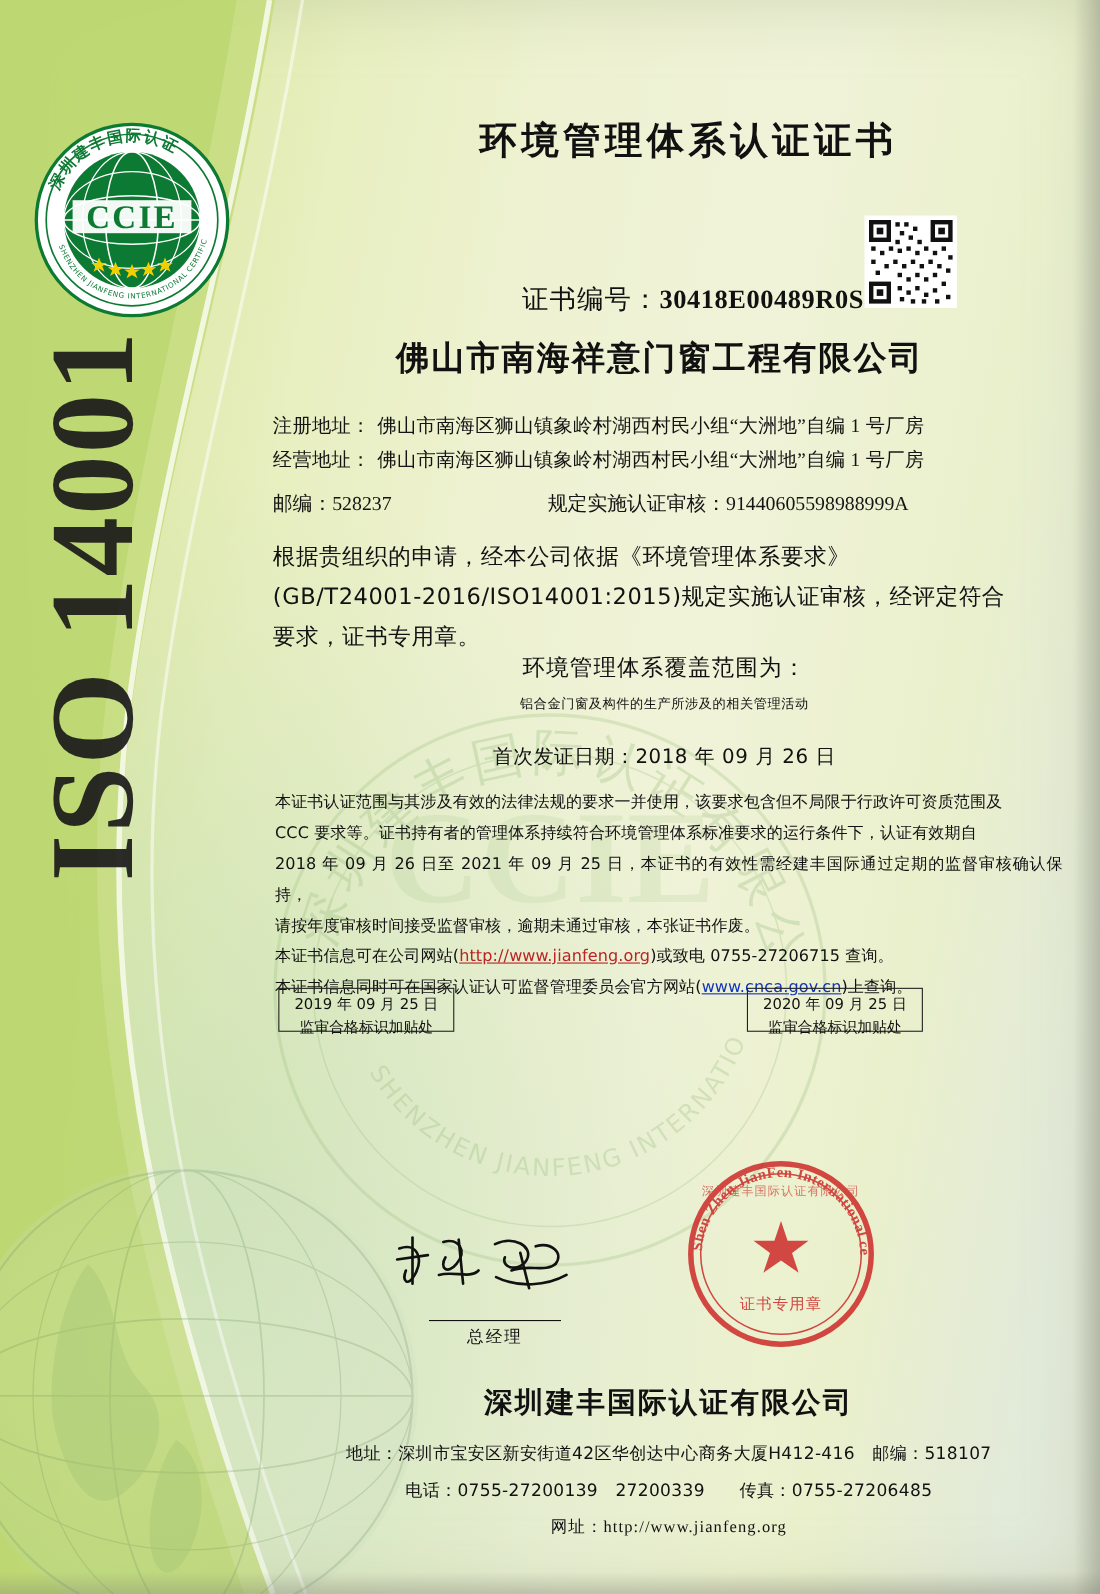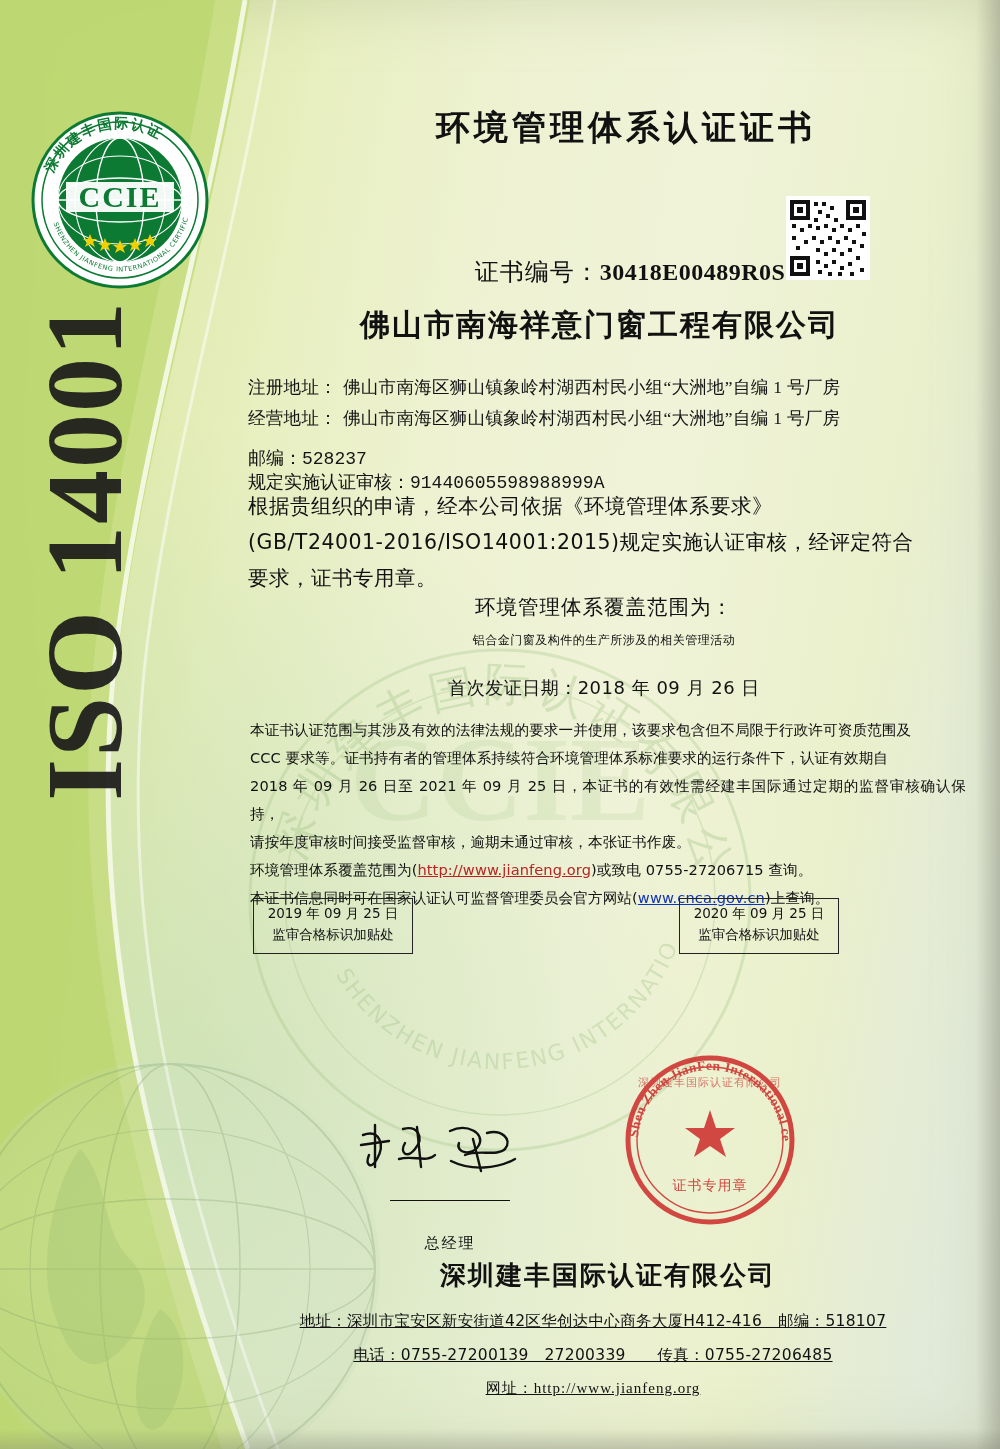--- a/index.html
+++ b/index.html
@@ -80,23 +80,22 @@
   .addr-line{
     position:absolute;left:248px;width:730px;
     font-family:Liberation Serif, serif;
     font-size:17.5px;color:#141414;letter-spacing:.3px;
   }
   .addr1{top:375px;}
   .addr2{top:406px;}
   .addr-label{margin-right:6px;}
   .postal-row{
     position:absolute;left:248px;top:446px;width:730px;
-    font-family:Liberation Mono, monospace;font-size:18px;color:#141414;
+    font-family:Liberation Serif, serif;font-size:18px;color:#141414;
     display:flex;
-    flex-direction:column;
   }
   .postal-row .p1{width:250px;}
   .body-text{
     position:absolute;left:248px;top:488px;width:712px;
     font-family:"DejaVu Sans", sans-serif;
     font-size:20.5px;color:#111;line-height:36px;letter-spacing:.5px;
   }
   .scope-title{
     position:absolute;left:248px;top:593px;width:712px;text-align:center;
     font-family:"DejaVu Sans", sans-serif;font-size:20.5px;color:#111;letter-spacing:1px;
@@ -111,46 +110,46 @@
   }
   .fine{
     position:absolute;left:250px;top:716px;width:716px;
     font-family:"DejaVu Sans", sans-serif;
     font-size:14.6px;color:#111;line-height:28px;letter-spacing:.1px;
     text-align:justify;
   }
   .fine a{color:#b22; text-decoration:underline;}
   .fine .blue{color:#1133bb;text-decoration:underline;}
   .stamp-box{
-    position:absolute;width:160px;height:56px;border:1.6px solid #222;
+    position:absolute;width:160px;height:40px;border:1.6px solid #222;
     font-family:"DejaVu Sans", sans-serif;font-size:13.5px;color:#111;
     text-align:center;line-height:1.55;padding-top:4px;box-sizing:border-box;
   }
   .stamp-left{left:253px;top:898px;}
   .stamp-right{left:679px;top:898px;}
   .signature{
     position:absolute;left:355px;top:1115px;width:180px;height:70px;
   }
   .sig-line{
     position:absolute;left:390px;top:1200px;width:120px;border-top:1.4px solid #111;
   }
   .sig-label{
     position:absolute;left:355px;top:1206px;width:190px;text-align:center;
-    font-family:"DejaVu Sans", sans-serif;font-size:15px;color:#111;letter-spacing:2px;margin-top:28px;
+    font-family:"DejaVu Sans", sans-serif;font-size:15px;color:#111;letter-spacing:2px;
   }
   .red-seal{
     position:absolute;left:620px;top:1050px;width:180px;height:180px;
   }
   .footer-company{
     position:absolute;left:250px;top:1258px;width:716px;text-align:center;
     font-family:"DejaVu Sans", sans-serif;font-weight:bold;font-size:26px;color:#111;letter-spacing:2px;
   }
   .footer-line{
-    position:absolute;left:235px;width:716px;text-align:center;
-    font-family:"DejaVu Sans", sans-serif;font-size:15.5px;color:#111;letter-spacing:.3px;text-decoration:underline;
+    position:absolute;left:250px;width:716px;text-align:center;
+    font-family:"DejaVu Sans", sans-serif;font-size:15.5px;color:#111;letter-spacing:.3px;
   }
   .f1{top:1311px;}
   .f2{top:1345px;}
   .f3{top:1379px;font-family:"Liberation Serif",serif;font-size:15px;letter-spacing:1px;}
   .edge-shadow{
     position:absolute;right:0;top:0;width:24px;height:1449px;
     background:linear-gradient(to left, rgba(120,120,110,.35), rgba(120,120,110,0));
     pointer-events:none;
   }
   .edge-shadow-b{
@@ -331,21 +330,21 @@
   <div class="scope-title">环境管理体系覆盖范围为：</div>
   <div class="scope-body">铝合金门窗及构件的生产所涉及的相关管理活动</div>
   <div class="first-issue">首次发证日期：2018 年 09 月 26 日</div>
 
   <div class="fine">
     <div>本证书认证范围与其涉及有效的法律法规的要求一并使用，该要求包含但不局限于行政许可资质范围及</div>
     <div>CCC 要求等。证书持有者的管理体系持续符合环境管理体系标准要求的运行条件下，认证有效期自</div>
     <div>2018 年 09 月 26 日至 2021 年 09 月 25 日，本证书的有效性需经建丰国际通过定期的监督审核确认保持，</div>
     <div>请按年度审核时间接受监督审核，逾期未通过审核，本张证书作废。</div>
     <div>
-      <span>环境管理体系覆盖范围为(</span><a href="#">http://www.jianfeng.org</a><span>)或致电 0755-27206715 查询。</span>
+      <span>本证书信息可在公司网站(</span><a href="#">http://www.jianfeng.org</a><span>)或致电 0755-27206715 查询。</span>
     </div>
     <div>
       <span>本证书信息同时可在国家认证认可监督管理委员会官方网站(</span><a href="#" class="blue">www.cnca.gov.cn</a><span>)上查询。</span>
     </div>
   </div>
 
   <div class="stamp-box stamp-left">
     <div>2019 年 09 月 25 日</div>
     <div>监审合格标识加贴处</div>
   </div>

